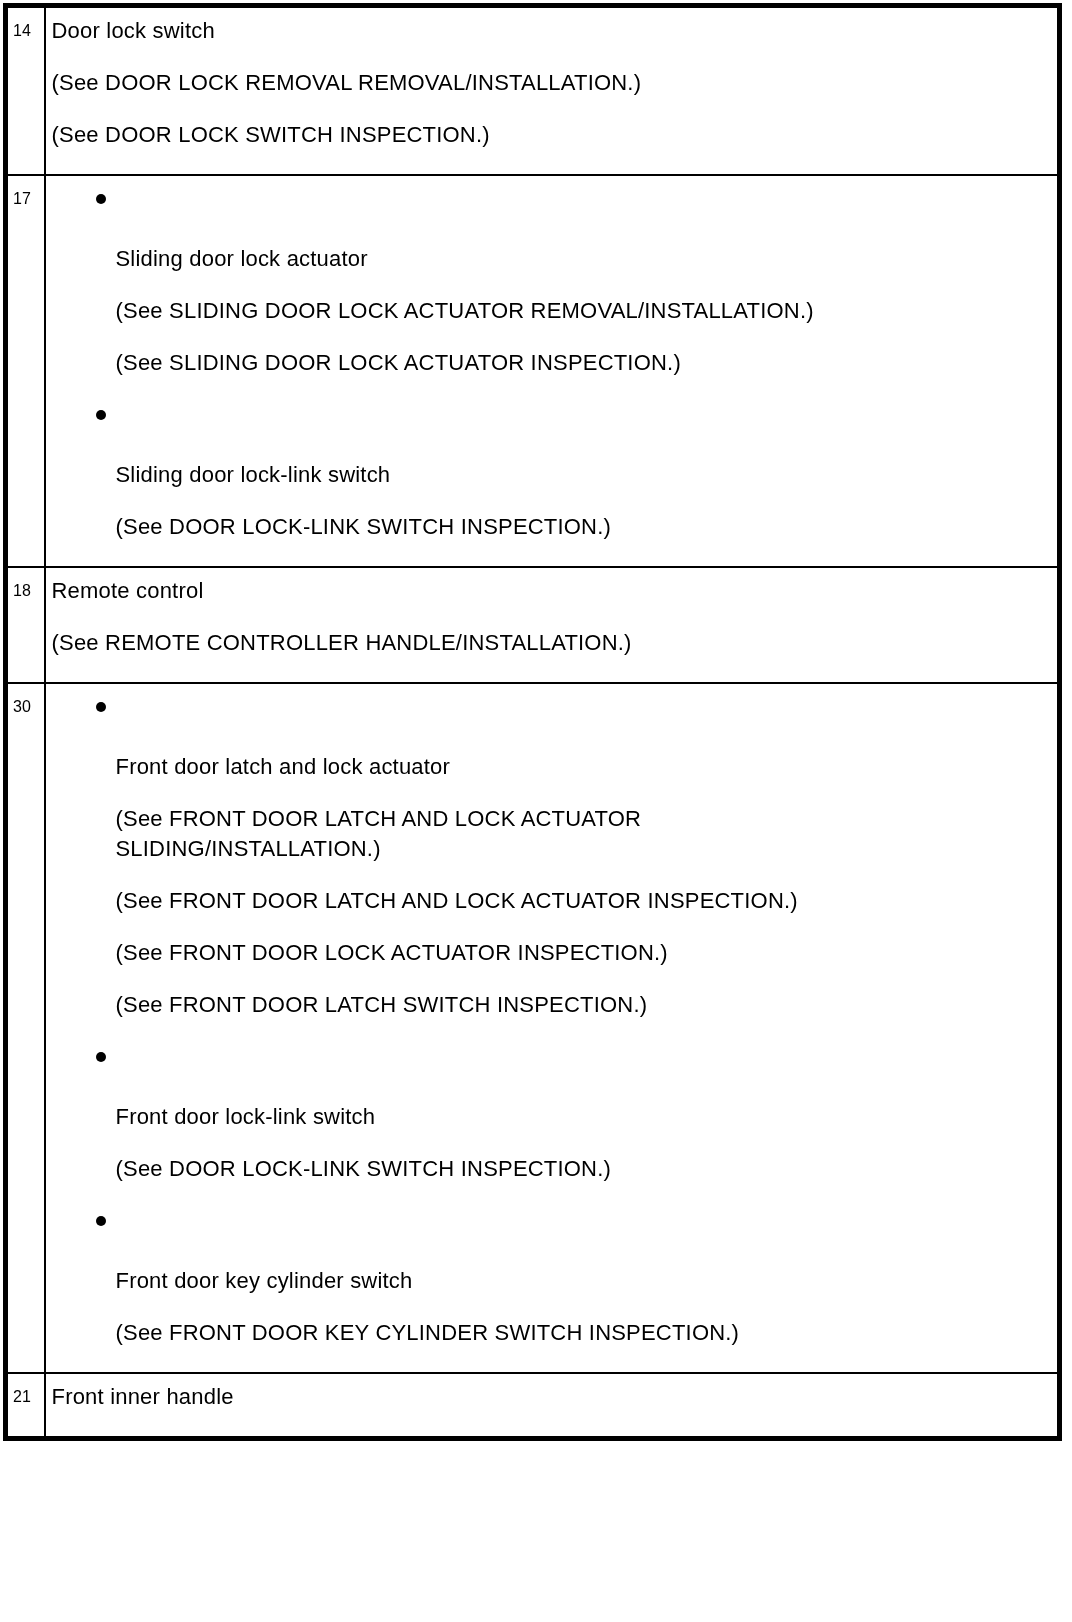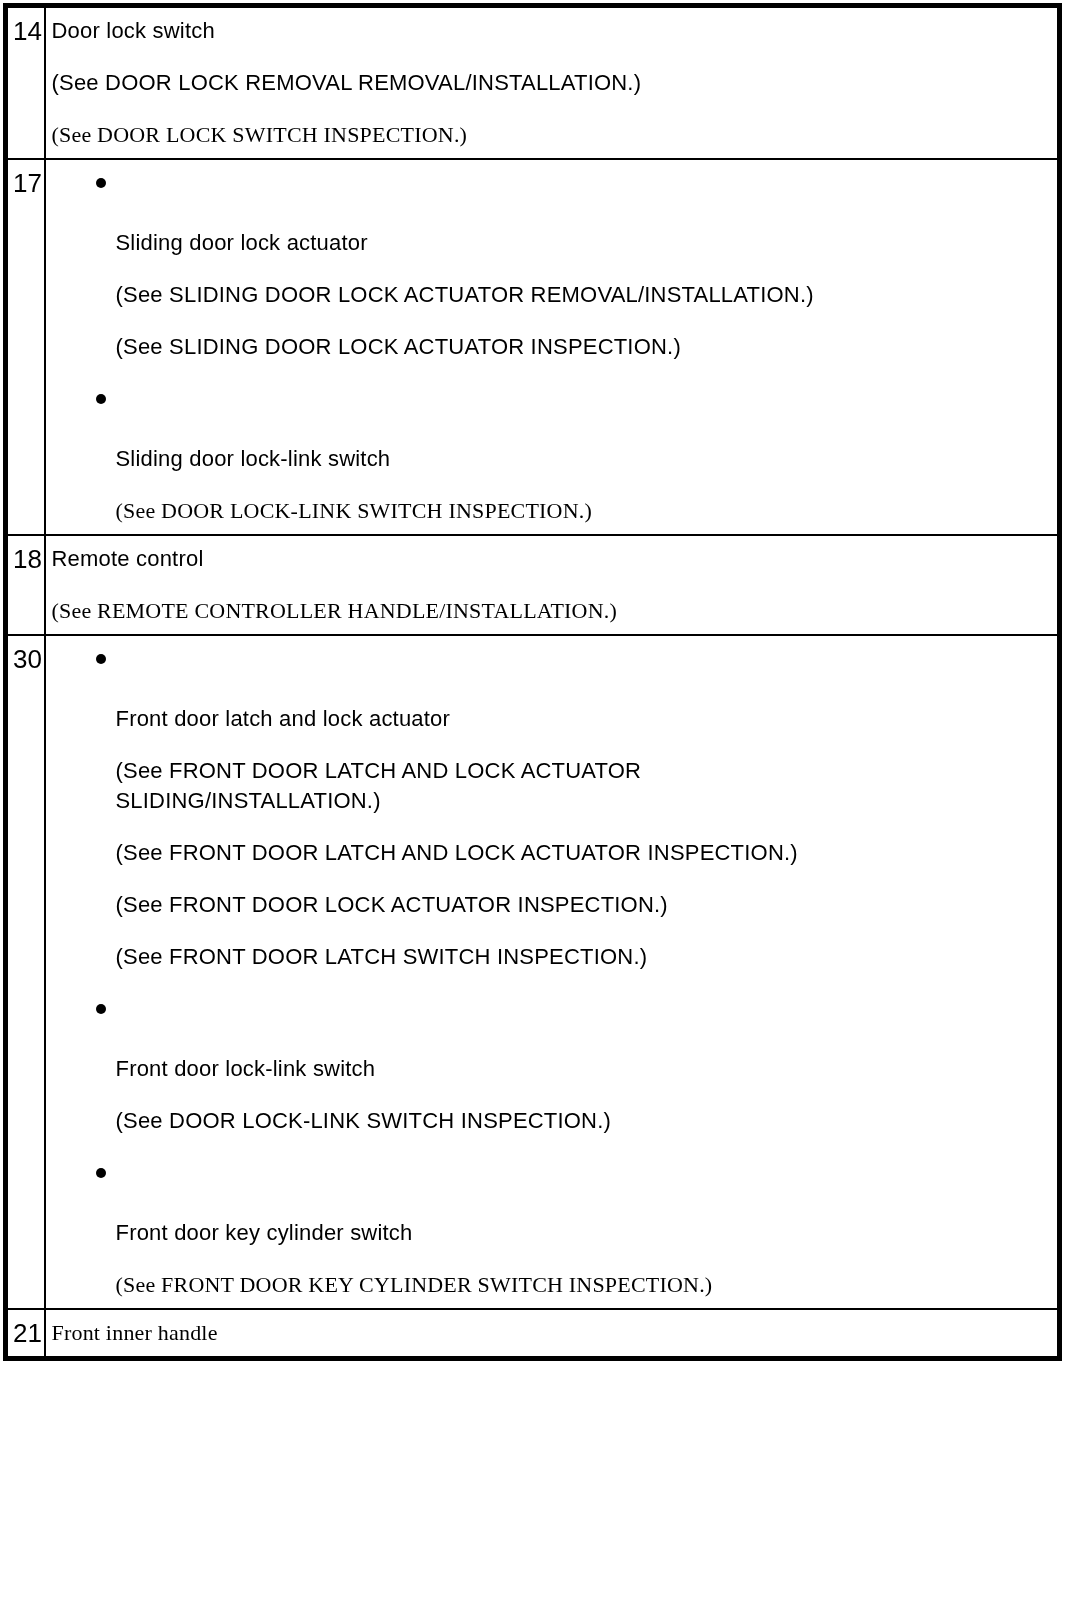--- a/index.html
+++ b/index.html
@@ -8,32 +8,32 @@
   table.parts {
     border-collapse: collapse;
     width: 1059px;
     table-layout: fixed;
     border: 5px solid #000;
   }
   td { border: 2px solid #000; vertical-align: top; box-sizing: border-box; }
   td.num {
     width: 39px;
     padding: 8px 20px 8px 5px;
-    font-size: 26px;
+    font-size: 16px;
     line-height: 30px;
   }
-  td.content { padding: 8px 8px 8px 6px; }
+  td.content { padding: 8px 8px 24px 6px; }
   .para {
     margin: 0 0 22px 0;
     font-size: 22px;
     line-height: 30px;
     letter-spacing: 0.2px;
     white-space: pre-line;
   }
-  .para:last-child { margin-bottom: 0; font-family: Liberation Serif, serif; }
+  .para:last-child { margin-bottom: 0; }
   .indent { padding-left: 64px; }
   .bullet { position: relative; padding-left: 64px; }
   .dot {
     position: absolute;
     left: 44px;
     top: 10px;
     width: 10px;
     height: 10px;
     border-radius: 50%;
     background: #000;

